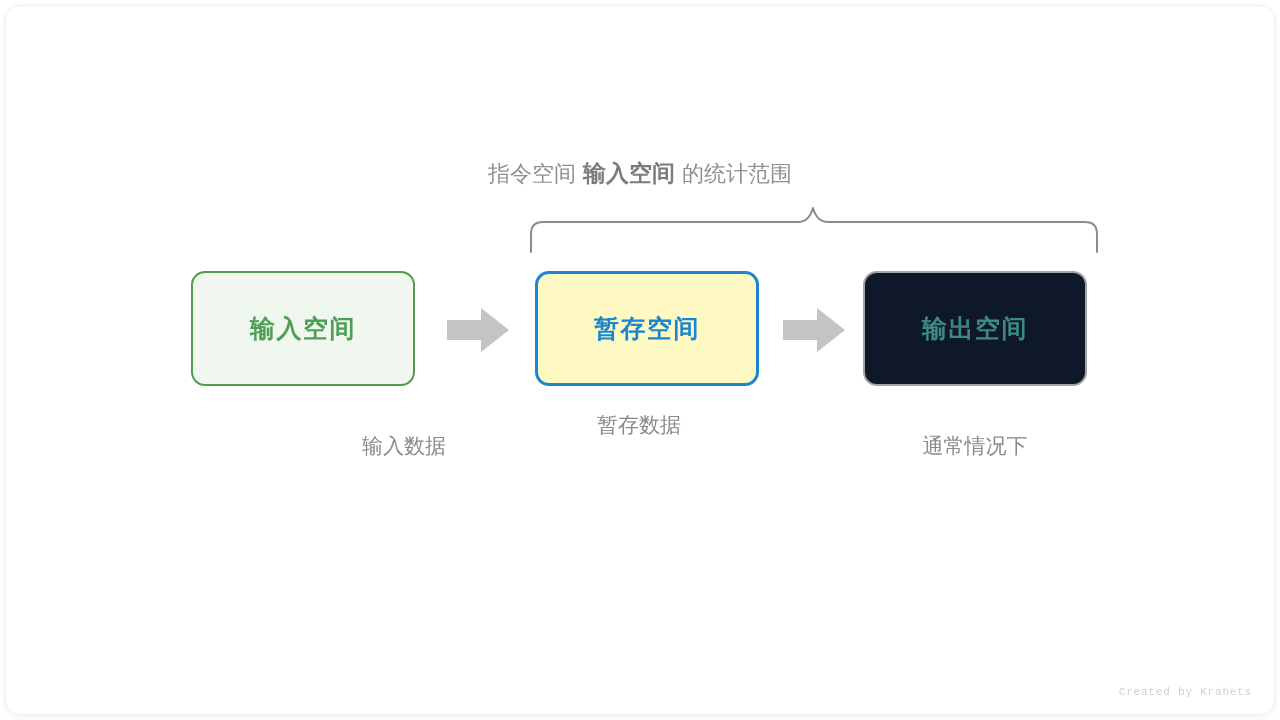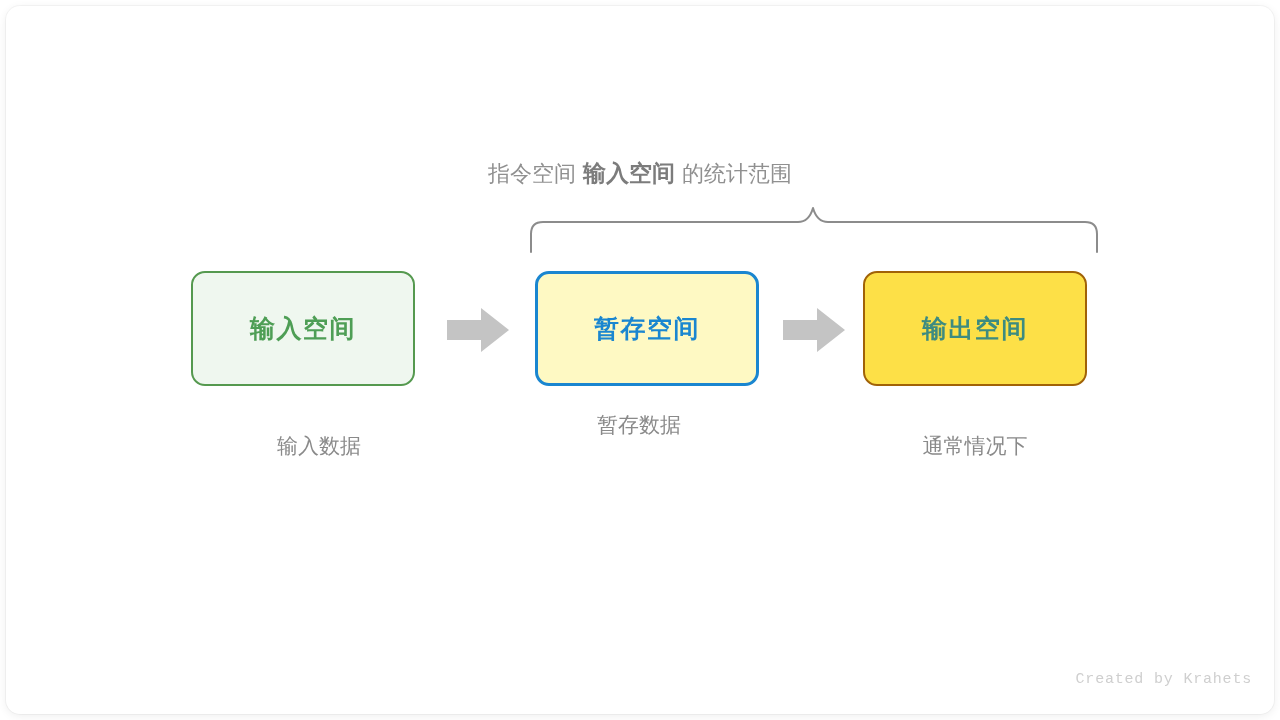--- a/index.html
+++ b/index.html
@@ -75,22 +75,22 @@
   }
   #box-temp {
     left: 498px;
     background: #fef9c3;
     border: 3px solid #1a86d0;
     color: #1a86d0;
     margin-left: 31px;
   }
   #box-output {
     left: 857px;
-    background: #fde047;
-    border: 2px solid #a16207;
+    background: #0f172a;
+    border: 2px solid #a3a3a3;
     color: #3d8b80;
   }
 
   
   .arrow {
     position: absolute;
     top: 300px;
     width: 62px;
     height: 48px;
   }
@@ -99,32 +99,32 @@
 
   
   .caption-col {
     position: absolute;
     width: 300px;
     text-align: center;
     color: #8a8a8a;
     font-size: 21px;
     line-height: 48px;
   }
-  #caption-input  { left: 163px; top: 416px; }
+  #caption-input  { left: 140px; top: 416px; text-align: right; }
   #caption-temp   { left: 483px; top: 395px; }
   #caption-output { left: 819px; top: 416px; }
 
   
   #watermark {
     position: absolute;
     right: 22px;
-    bottom: 26px;
+    bottom: 16px;
     color: #cfcfcf;
     font-family: "Liberation Mono", "DejaVu Sans Mono", monospace;
-    font-size: 15px;
+    font-size: 11px;
     letter-spacing: 0.8px;
   }
 </style>
 </head>
 <body>
 
 <div id="canvas-card">
 
   <div id="scope-caption">
     <span>指令空间</span><span class="strong">输入空间</span><span>的统计范围</span>

